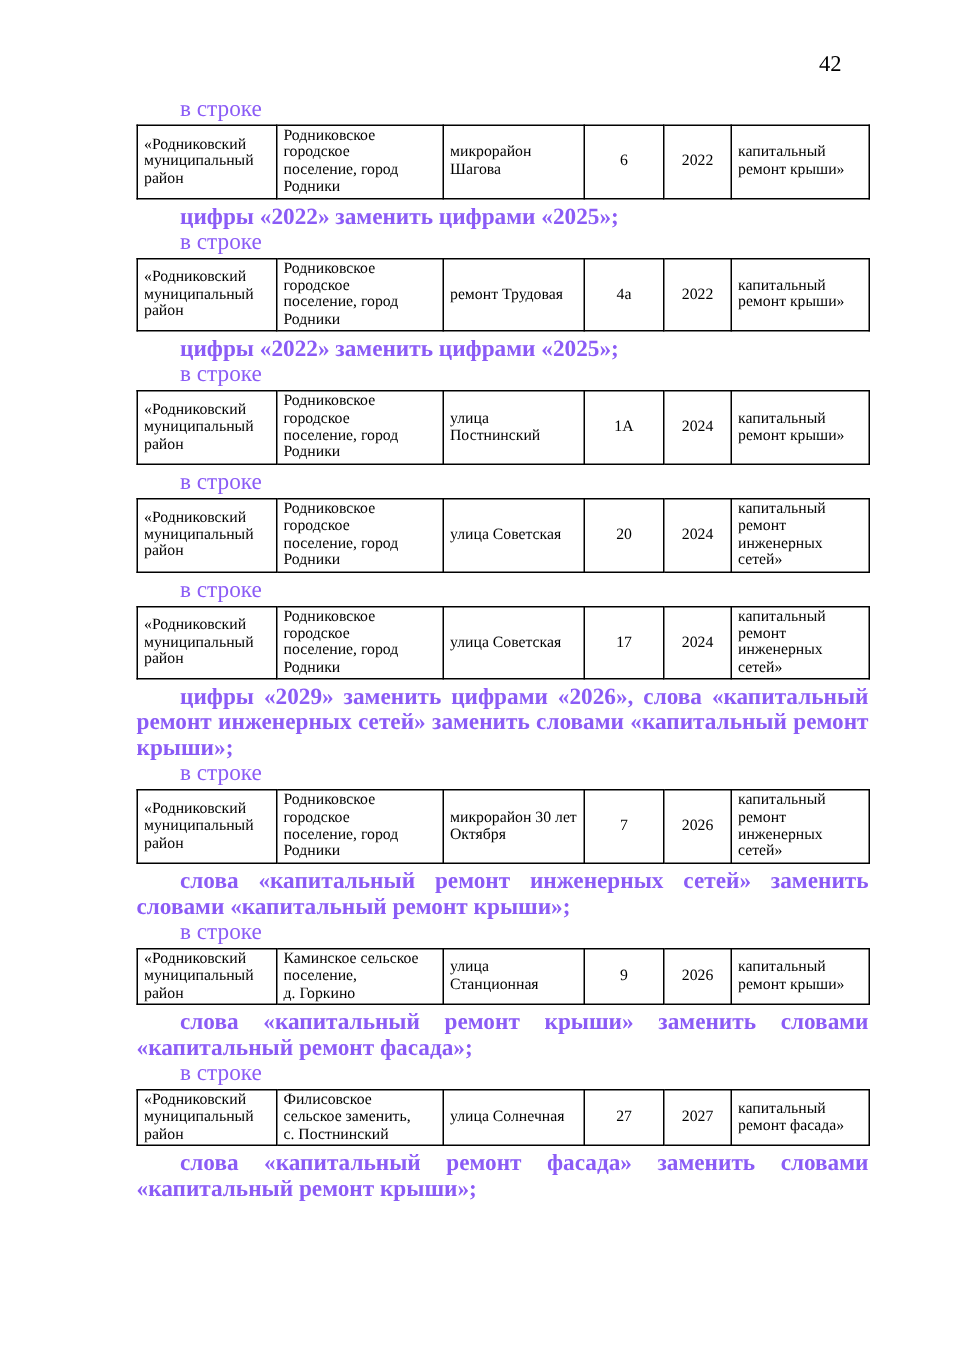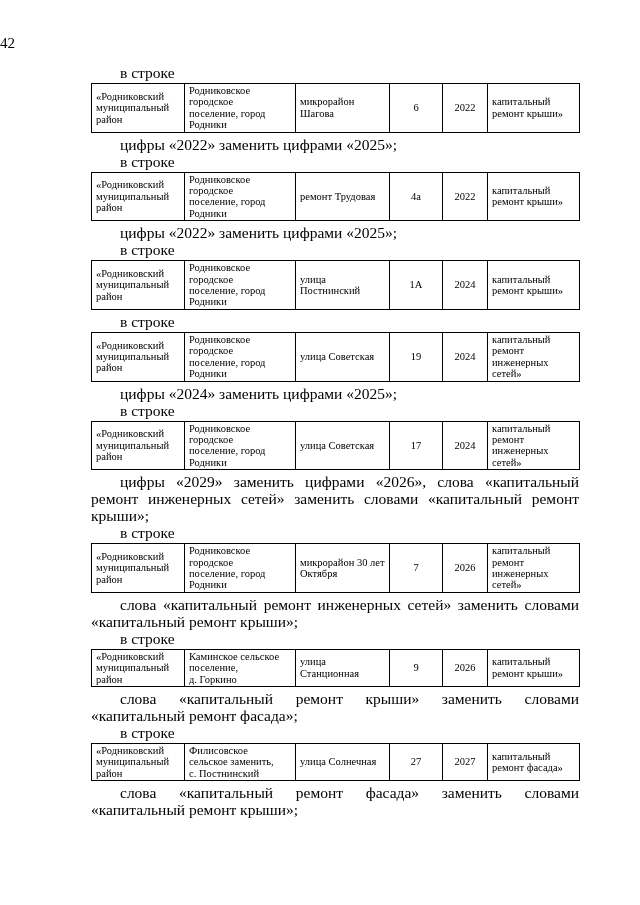--- a/index.html
+++ b/index.html
@@ -12,41 +12,42 @@
     width: 640px;
     height: 905px;
     background: #ffffff;
     color: #000000;
     font-family: "Liberation Serif", "DejaVu Serif", serif;
     overflow: hidden;
   }
   .page-number {
     position: absolute;
     top: 35px;
-    left: 0;
+    left: 16px;
     width: 545px;
-    text-align: left;
+    text-align: right;
     font-size: 15px;
     line-height: 16px;
   }
   .content {
     position: absolute;
     left: 91px;
     top: 64px;
     width: 488px;
   }
   .content p {
     margin: 0;
     font-size: 15.5px;
     line-height: 17px;
     text-indent: 29px;
-    color: #000000;
+    color: #8b5cf6;
   }
   p.amendment {
     text-align: justify;
+    font-weight: bold;
   }
   table.row-table {
     border-collapse: collapse;
     table-layout: fixed;
     width: 488px;
     margin: 2px 0 3px 0;
   }
   table.row-table td {
     border: 1px solid #000000;
     font-size: 10.5px;
@@ -175,30 +176,29 @@
       <tbody>
         <tr>
           <td>«Родниковский
 муниципальный
 район</td>
           <td>Родниковское
 городское
 поселение, город
 Родники</td>
           <td>улица Советская</td>
-          <td class="c-center">19</td>
+          <td class="c-center">20</td>
           <td class="c-center">2024</td>
           <td>капитальный
 ремонт
 инженерных
 сетей»</td>
         </tr>
       </tbody>
     </table>
-    <p class="amendment">цифры «2024» заменить цифрами «2025»;</p>
   </section>
 
   <section class="block">
     <p class="intro">в строке</p>
     <table class="row-table">
       <colgroup>
         <col style="width:93px">
         <col style="width:111px">
         <col style="width:94px">
         <col style="width:53px">

